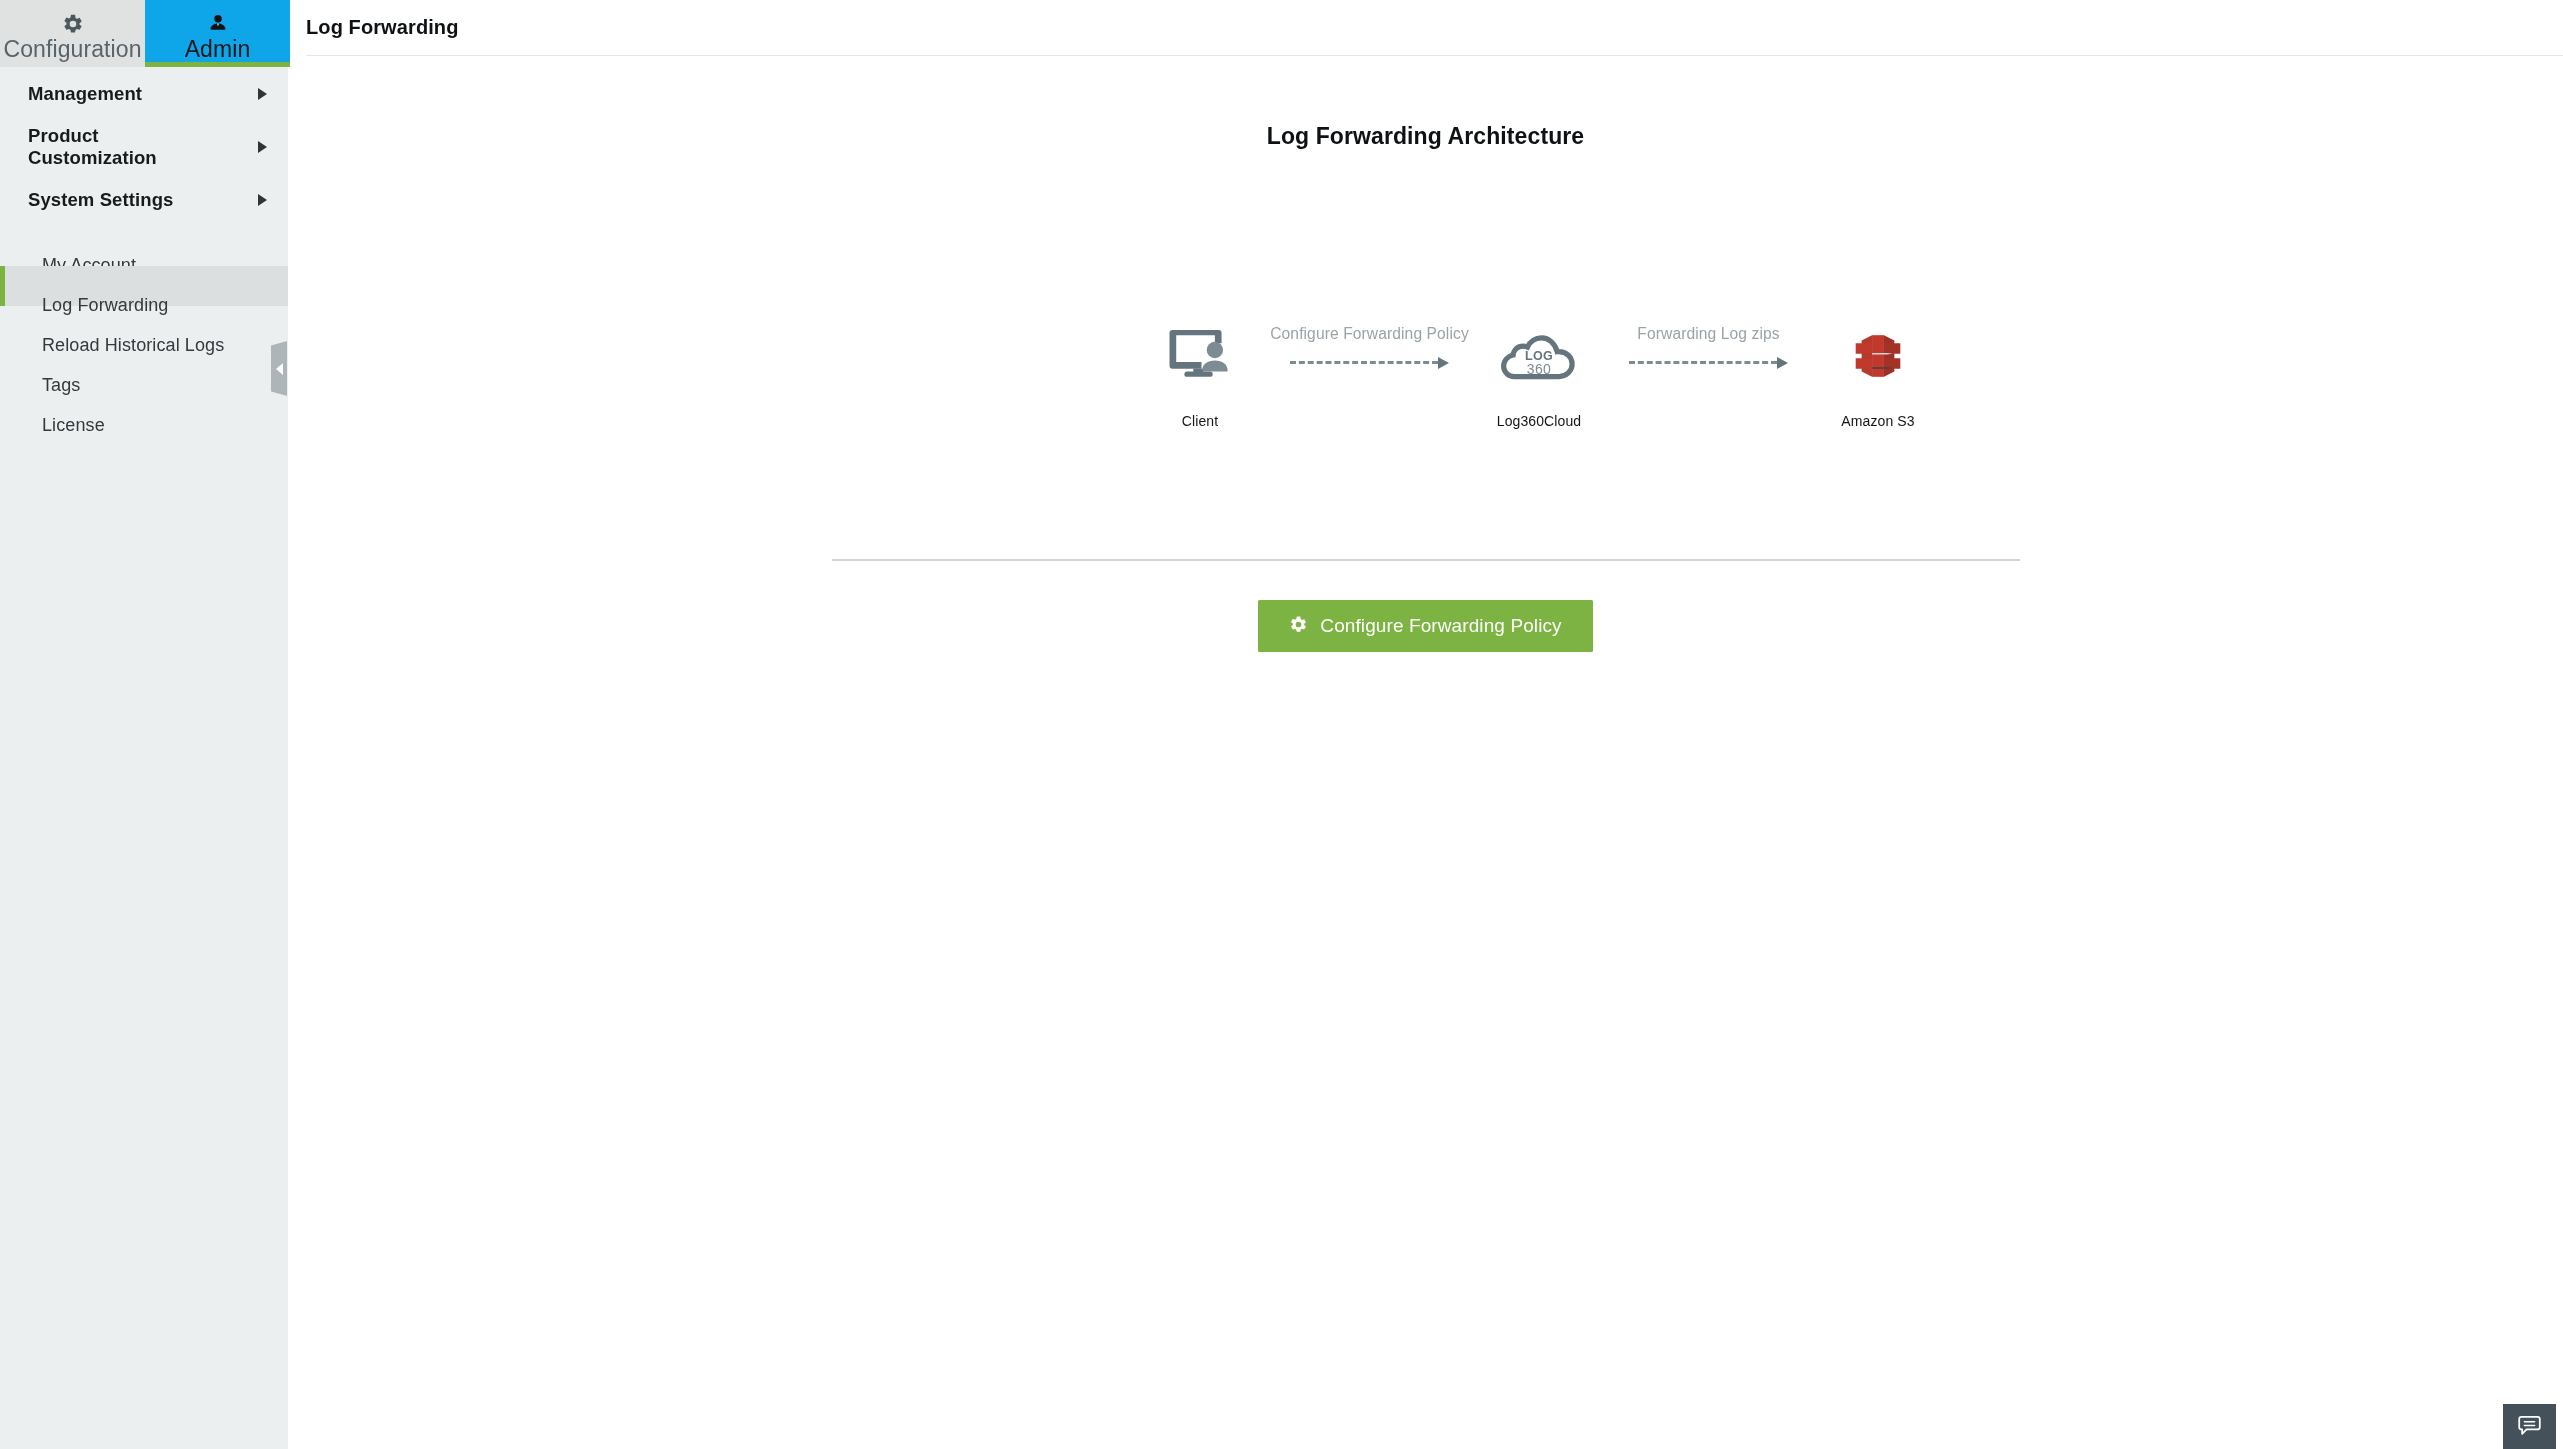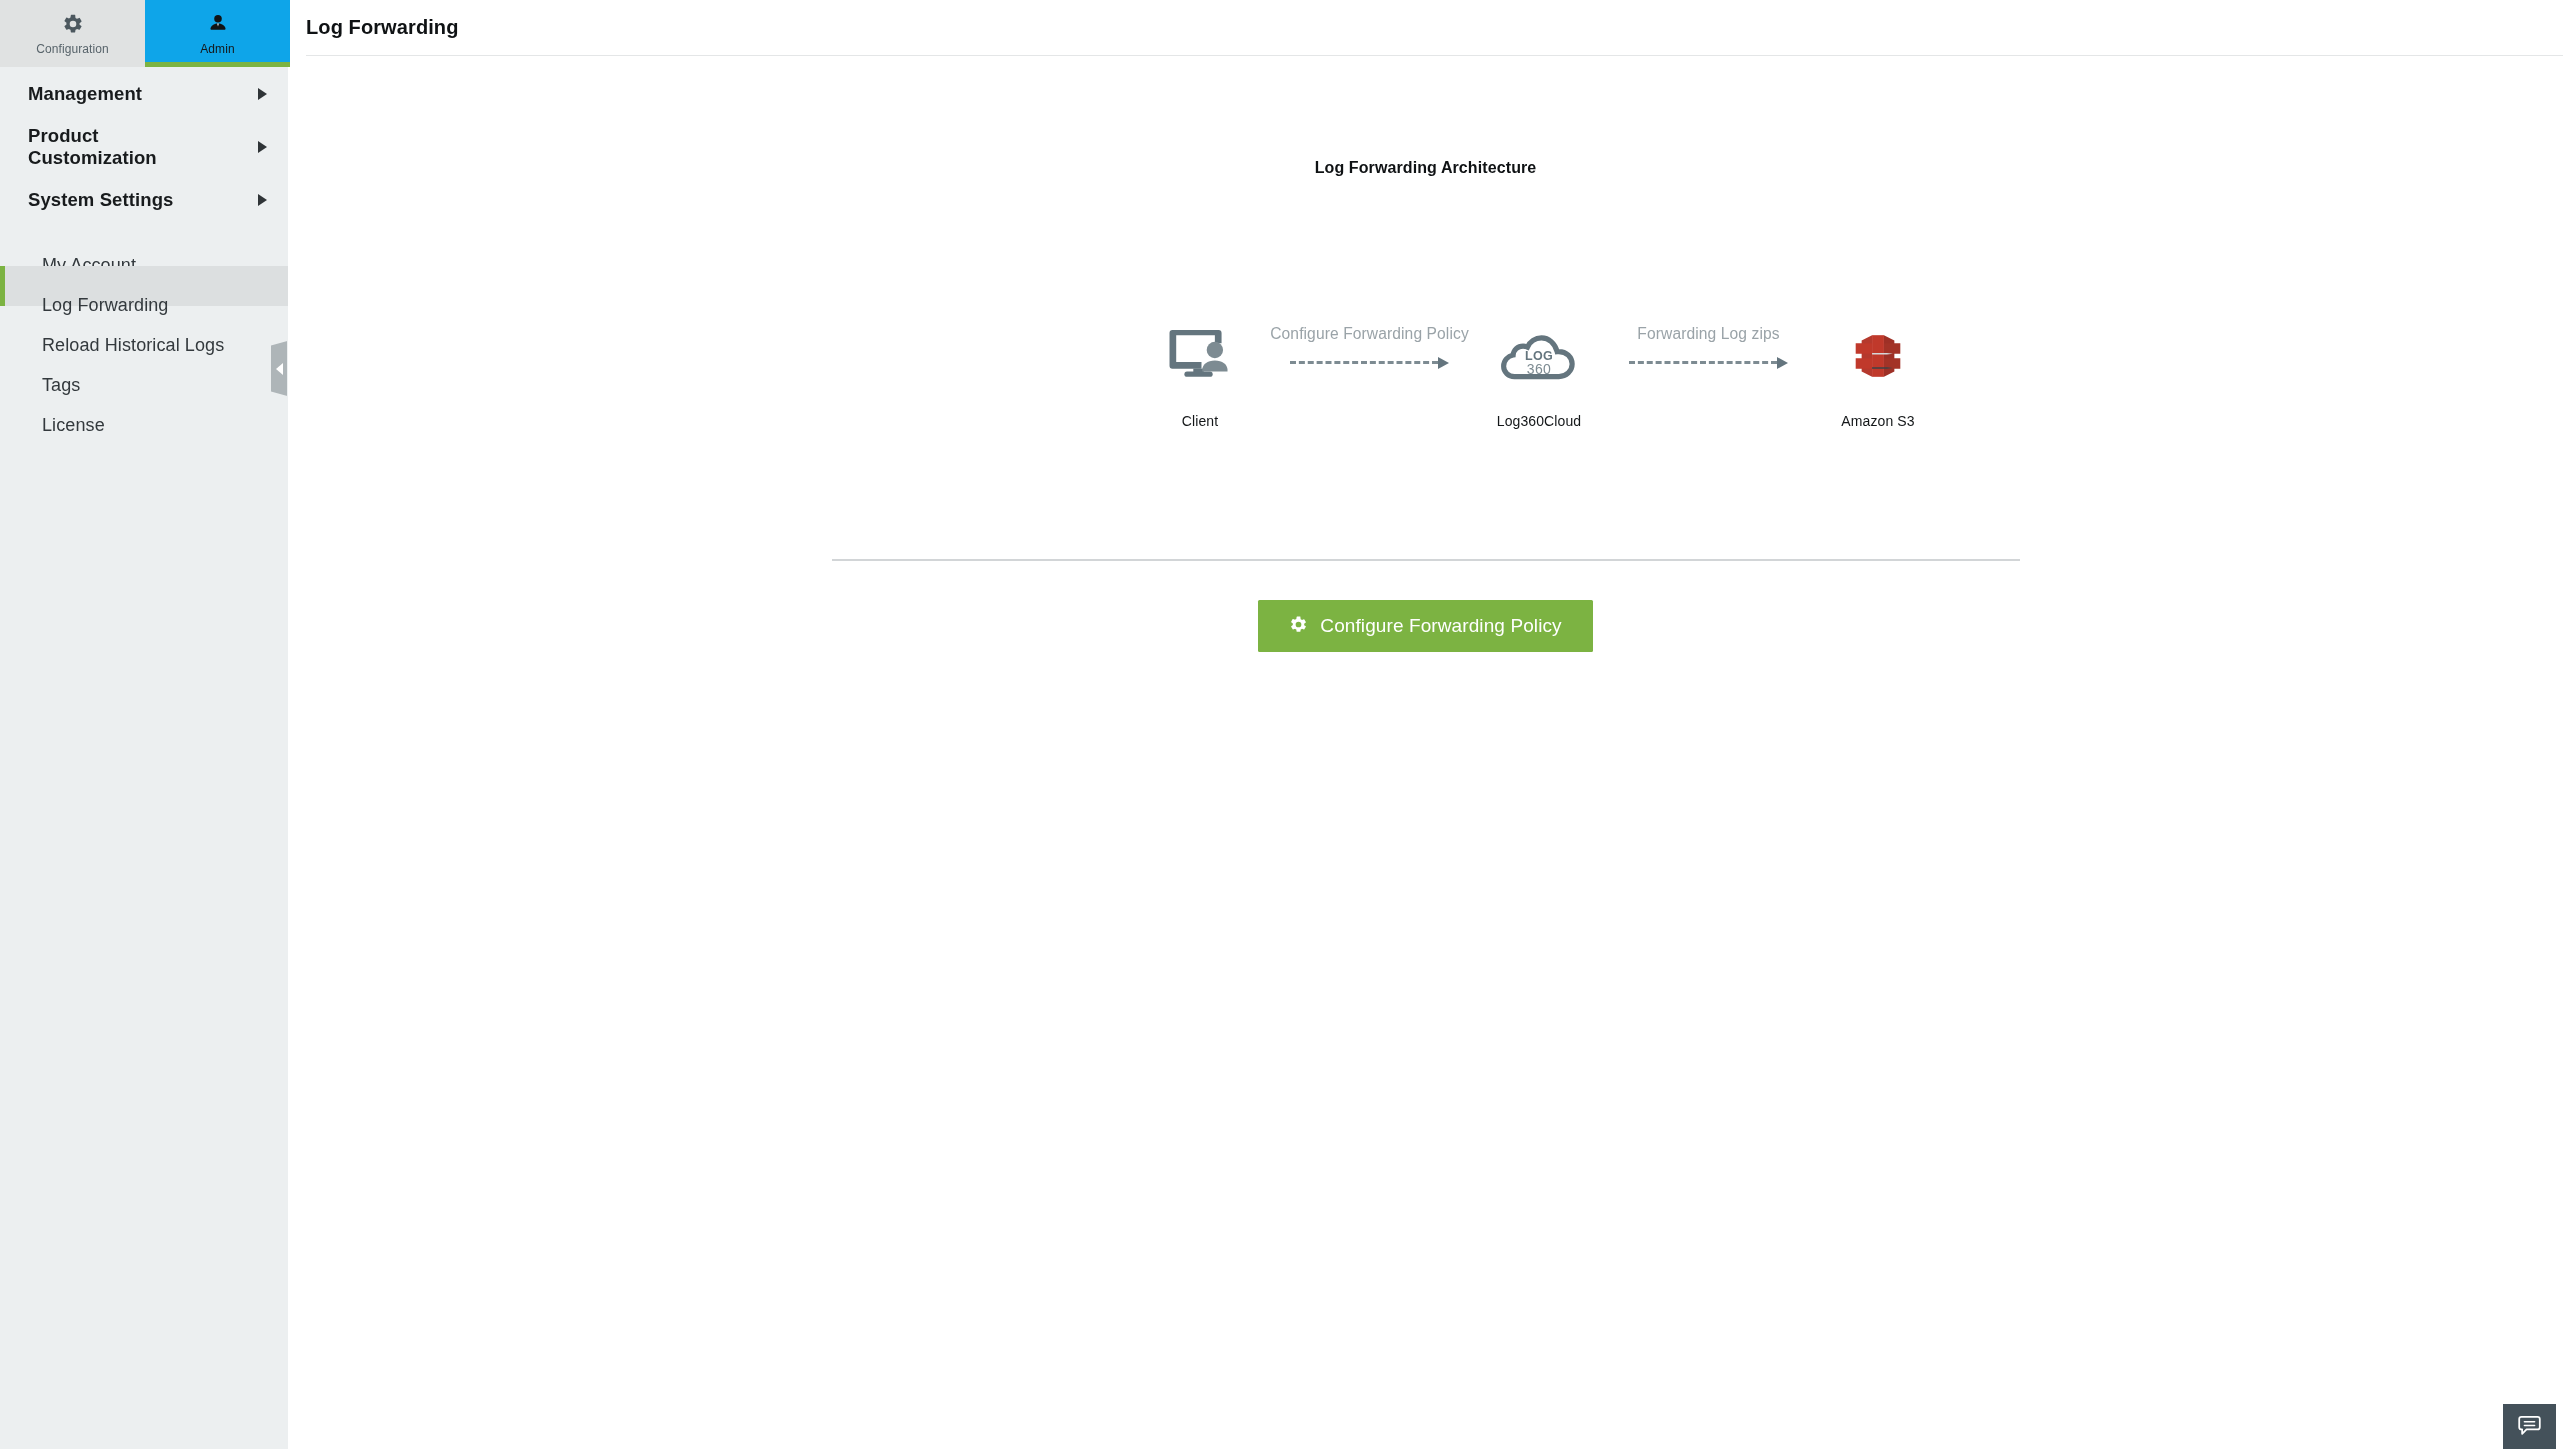--- a/index.html
+++ b/index.html
@@ -46,21 +46,21 @@
   .tab.active::after {
     content: "";
     position: absolute;
     left: 0; bottom: 0;
     width: 100%;
     height: 5.2px;
     background: #7cb342;
   }
   .tab-icon { height: 28px; display: flex; align-items: flex-end; }
   .tab-label {
-    font-size: 12px;
+    font-size: 23px;
     line-height: 21px;
     letter-spacing: 0.1px;
   }
   .tab.inactive .tab-label { color: #58646b; }
   .tab.active .tab-label   { color: #15181a; }
 
   
   #sidebar {
     position: absolute;
     left: 0; top: 67px;
@@ -171,25 +171,24 @@
     width: 2275px;
     height: 1382px;
     background: #ffffff;
   }
 
   #diagram-title {
     position: absolute;
     left: 0; top: 56px;
     width: 2275px;
     text-align: center;
-    font-size: 16px;
+    font-size: 23px;
     font-weight: bold;
     color: #0f1214;
     letter-spacing: 0.1px;
-    margin-top: 36px;
   }
 
   
   #flow {
     position: absolute;
     left: 838px; top: 248px;
     display: flex;
     align-items: flex-start;
   }
 

